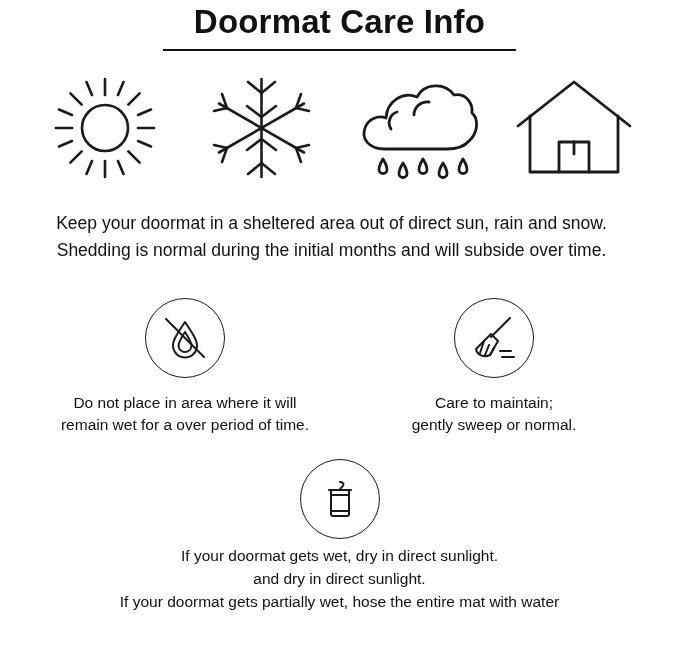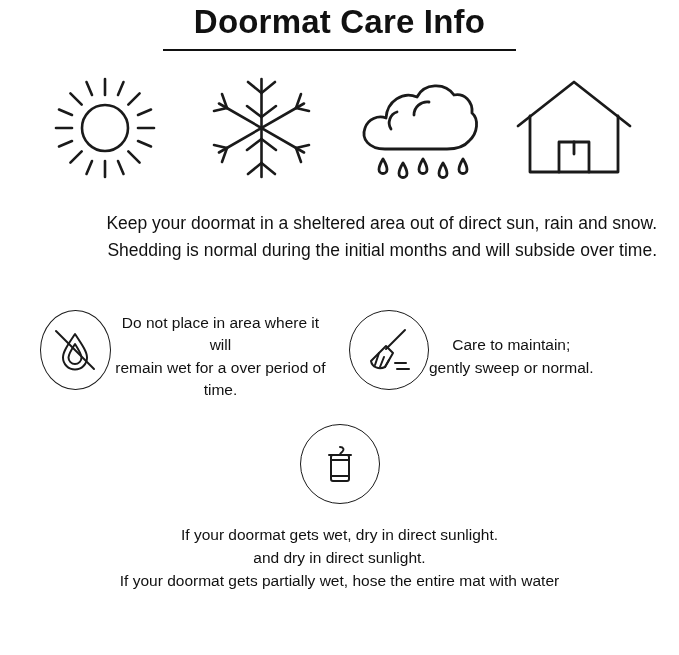--- a/index.html
+++ b/index.html
@@ -57,37 +57,37 @@
     align-items: center;
     justify-content: center;
   }
 
   
   .intro {
     padding: 24px 22px 0 6px;
     font-size: 17.5px;
     line-height: 1.55;
     color: #111;
-    text-align: right;
+    text-align: center;
   }
   .intro .line {
     white-space: nowrap;
   }
 
   
   .two-col {
     display: flex;
     justify-content: space-between;
     padding: 34px 40px 0 40px;
     box-sizing: border-box;
   }
   .col {
     width: 290px;
     display: flex;
-    flex-direction: row;
+    flex-direction: column;
     align-items: center;
   }
   .badge {
     width: 80px;
     height: 80px;
     border: 1.6px solid #1a1a1a;
     border-radius: 50%;
     display: flex;
     align-items: center;
     justify-content: center;
@@ -102,21 +102,21 @@
   }
 
   
   .bottom {
     display: flex;
     flex-direction: column;
     align-items: center;
     padding-top: 22px;
   }
   .bottom .caption {
-    margin-top: 19px;
+    margin-top: 5px;
     font-size: 15.5px;
     line-height: 1.5;
   }
 
   svg { display: block; }
 </style>
 </head>
 <body>
 
 <div class="page">

